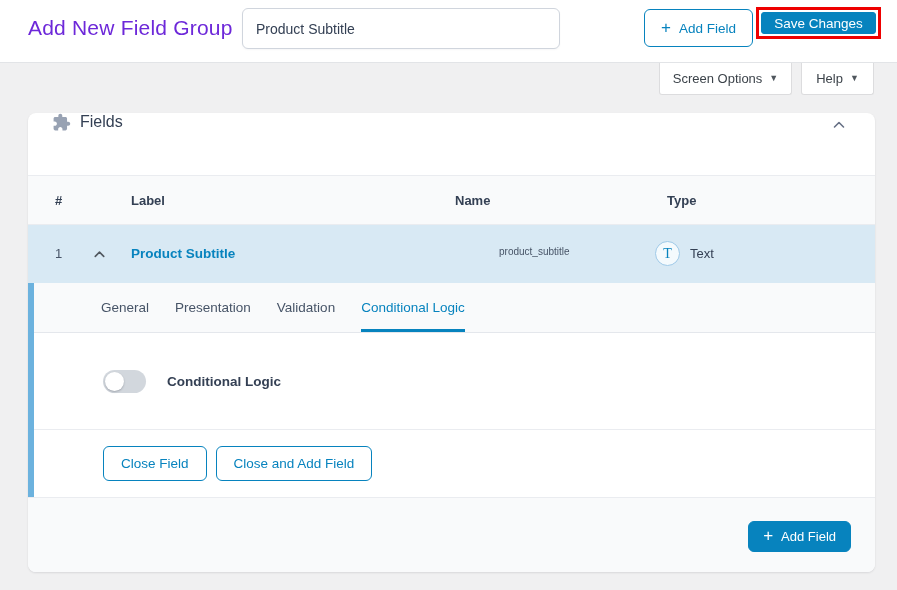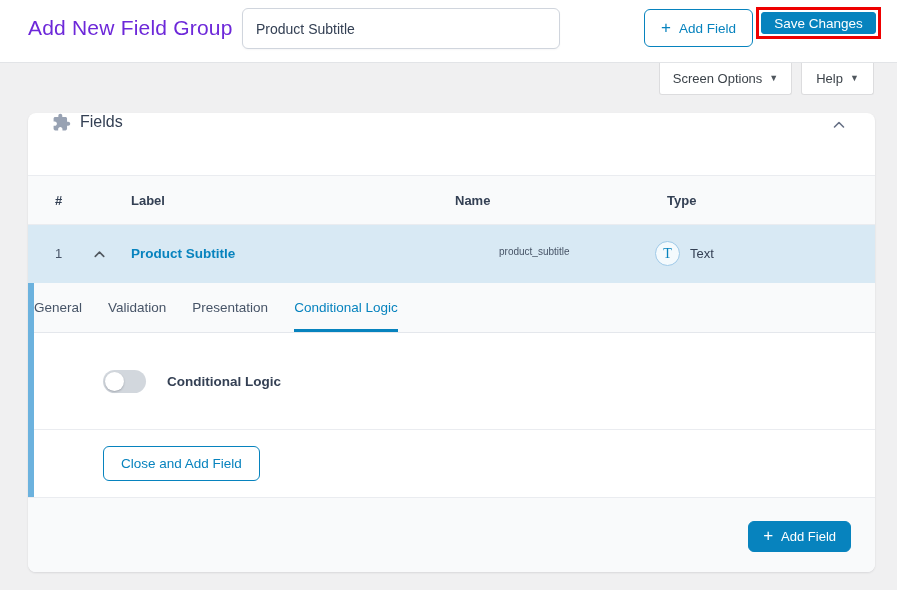--- a/index.html
+++ b/index.html
@@ -109,21 +109,21 @@
     width: 25px; height: 25px; border-radius: 50%;
     border: 1px solid #9ec9e8; background: #f4fafd; color: #0783be;
     font-family: "Liberation Serif", serif; font-size: 14px;
     display: inline-flex; align-items: center; justify-content: center;
   }
   .type-label { font-size: 13px; color: #344054; }
   
   .field-settings { border-left: 6px solid #6cb2de; }
   .tabs-bar {
     height: 50px; background: #f9fafb; border-bottom: 1px solid #e4e7ec;
-    display: flex; align-items: stretch; gap: 26px;
+    display: flex; align-items: stretch; padding-left: 67px; gap: 26px;
   }
   .tab {
     display: inline-flex; align-items: center; font-size: 13.5px; color: #475467;
     cursor: pointer; border-bottom: 3px solid transparent; padding-top: 3px;
   }
   .tab.active { color: #0783be; border-bottom-color: #0783be; font-weight: 400; }
   .toggle-section {
     height: 97px; background: #fff; border-bottom: 1px solid #eaecf0;
     display: flex; align-items: center; padding-left: 69px;
   }
@@ -214,33 +214,34 @@
     <span class="row-name">product_subtitle</span>
     <span class="row-type">
       <span class="type-badge">T</span>
       <span class="type-label">Text</span>
     </span>
   </div>
 
   <div class="field-settings">
     <div class="tabs-bar">
       <span class="tab">General</span>
+      <span class="tab">Presentation</span>
       <span class="tab">Validation</span>
-      <span class="tab">Presentation</span>
       <span class="tab active">Conditional Logic</span>
     </div>
 
     <div class="toggle-section">
       <span class="toggle">
         <span class="toggle-knob"></span>
       </span>
       <span class="toggle-label">Conditional Logic</span>
     </div>
 
     <div class="buttons-section">
+      <button class="btn btn-outline close-btn">Close Field</button>
       <button class="btn btn-outline close-btn">Close and Add Field</button>
     </div>
   </div>
 
   <div class="panel-footer">
     <button class="btn btn-primary add-field-bottom">
       <span class="plus-glyph">+</span>
       <span>Add Field</span>
     </button>
   </div>

